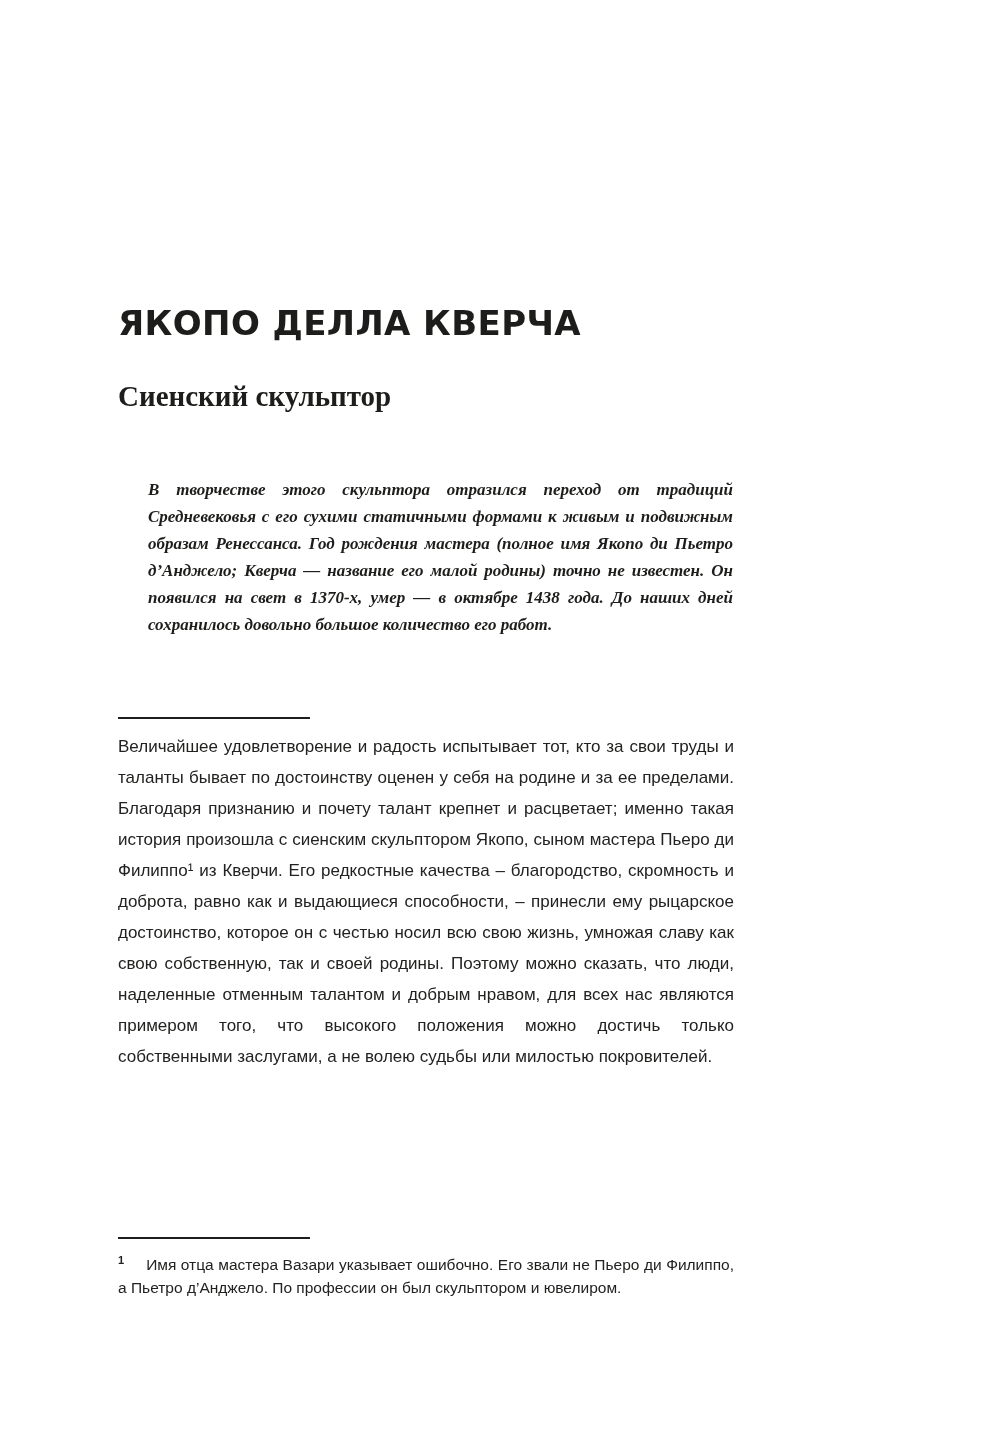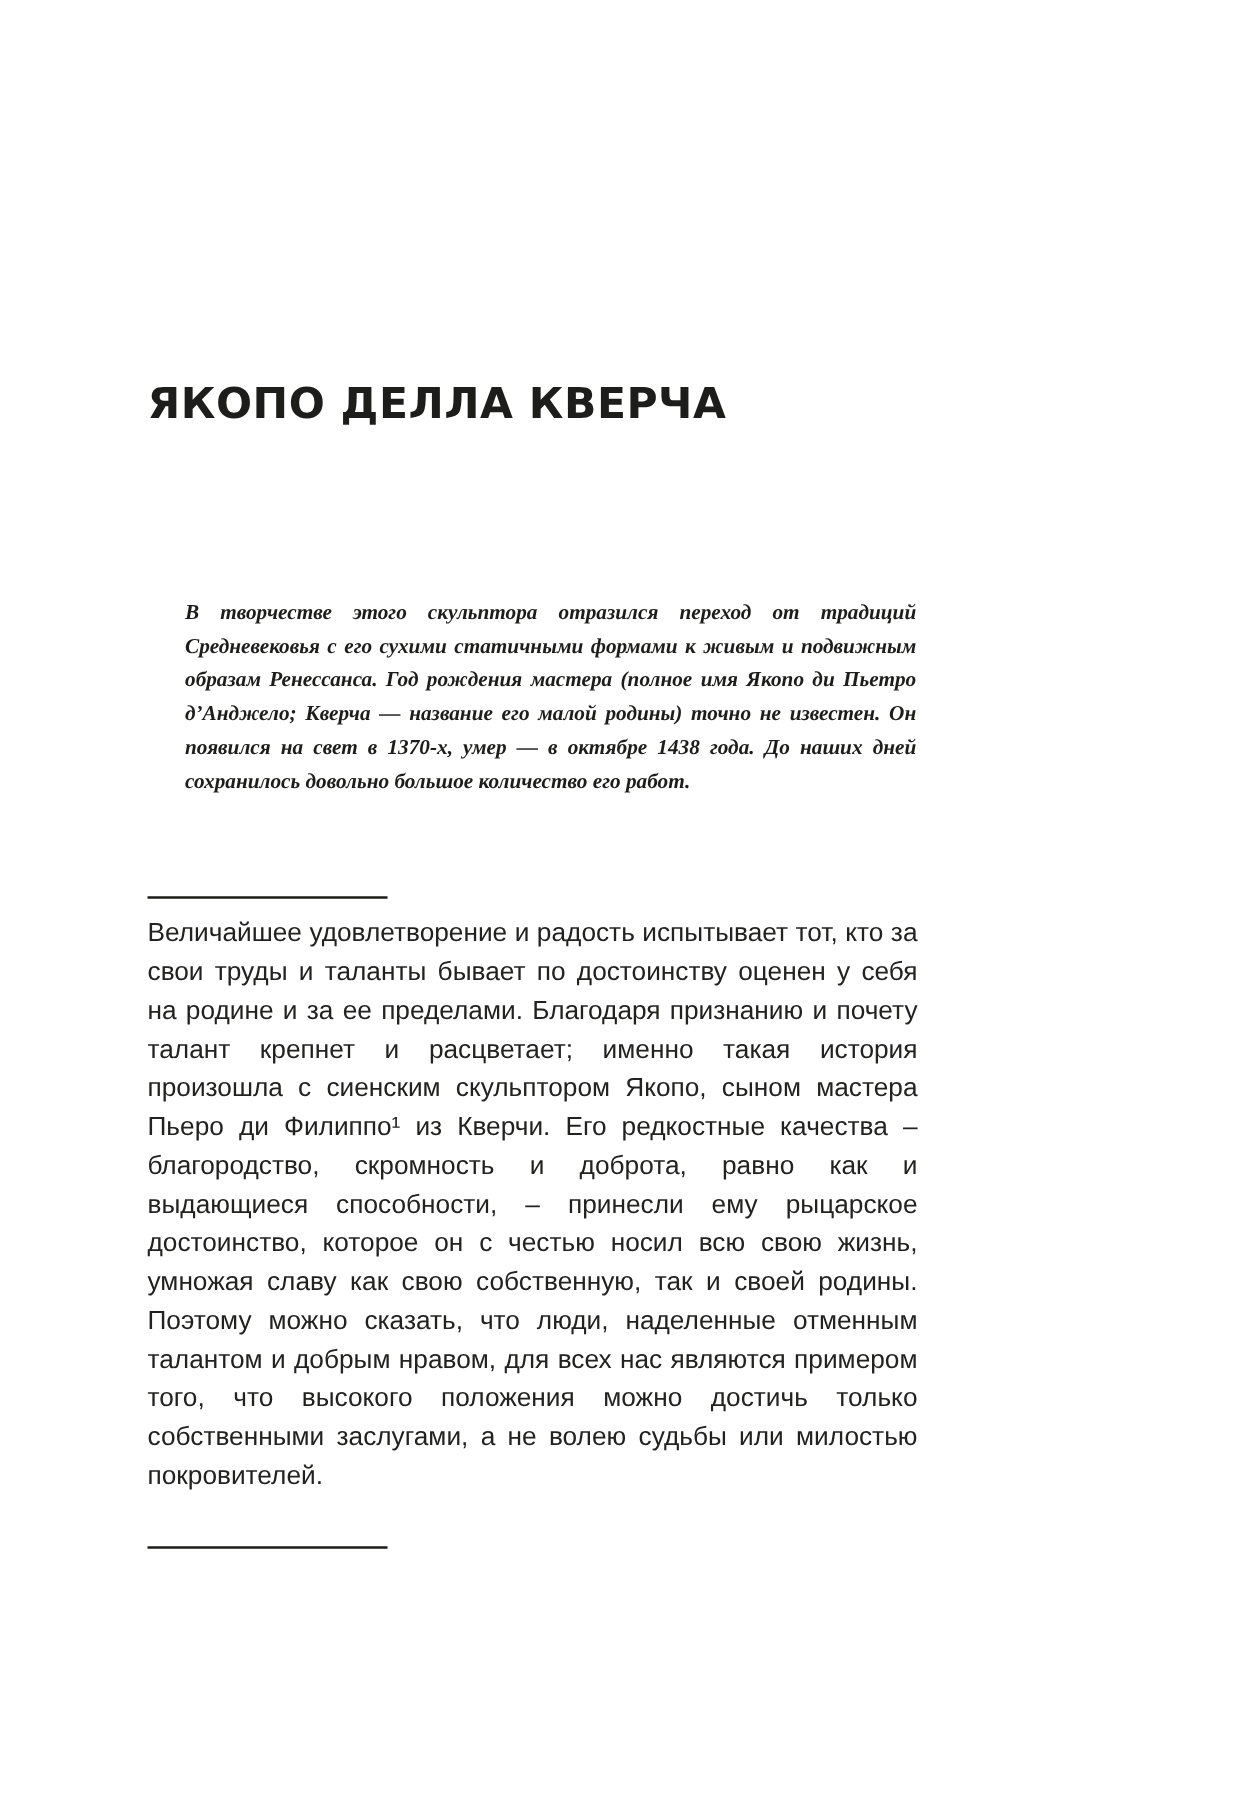--- a/index.html
+++ b/index.html
@@ -83,21 +83,21 @@
     top: 1237px;
     width: 192px;
   }
 
   .body-text {
     position: absolute;
     left: 118px;
     top: 731px;
     width: 616px;
     font-family: "Liberation Sans", "DejaVu Sans", sans-serif;
-    font-size: 21px;
+    font-size: 17px;
     line-height: 31px;
     text-align: justify;
     hyphens: auto;
     -webkit-hyphens: auto;
     color: #222221;
   }
 
   .footnote {
     position: absolute;
     left: 118px;
@@ -121,23 +121,27 @@
 </style>
 </head>
 <body>
 
 <div class="page">
 
   <div class="rule-top"></div>
 
   <h1 class="title">ЯКОПО ДЕЛЛА КВЕРЧА</h1>
 
+  <h2 class="subtitle">Сиенский скульптор</h2>
 
   <p class="lead">В творчестве этого скульптора отразился переход от традиций Средневековья с его сухими статичными формами к живым и подвижным образам Ренессанса. Год рождения мастера (полное имя Якопо ди Пьетро д’Анджело; Кверча — название его малой родины) точно не известен. Он появился на свет в 1370-х, умер — в октябре 1438 года. До наших дней сохранилось довольно большое количество его работ.</p>
 
   <div class="divider divider-body"></div>
 
   <p class="body-text">Величайшее удовлетворение и радость испытывает тот, кто за свои труды и таланты бывает по достоинству оценен у себя на родине и за ее пределами. Благодаря признанию и почету талант крепнет и расцветает; именно такая история произошла с сиенским скульптором Якопо, сыном мастера Пьеро ди Филиппо¹ из Кверчи. Его редкостные качества – благородство, скромность и доброта, равно как и выдающиеся способности, – принесли ему рыцарское достоинство, которое он с честью носил всю свою жизнь, умножая славу как свою собственную, так и своей родины. Поэтому можно сказать, что люди, наделенные отменным талантом и добрым нравом, для всех нас являются примером того, что высокого положения можно достичь только собственными заслугами, а не волею судьбы или милостью покровителей.</p>
 
   <div class="divider divider-footnote"></div>
 
+  <p class="footnote">
+    <sup class="footnote-marker">1</sup><span class="footnote-text">Имя отца мастера Вазари указывает ошибочно. Его звали не Пьеро ди Филиппо, а Пьетро д’Анджело. По профессии он был скульптором и ювелиром.</span>
+  </p>
 
 </div>
 
 </body></html>

